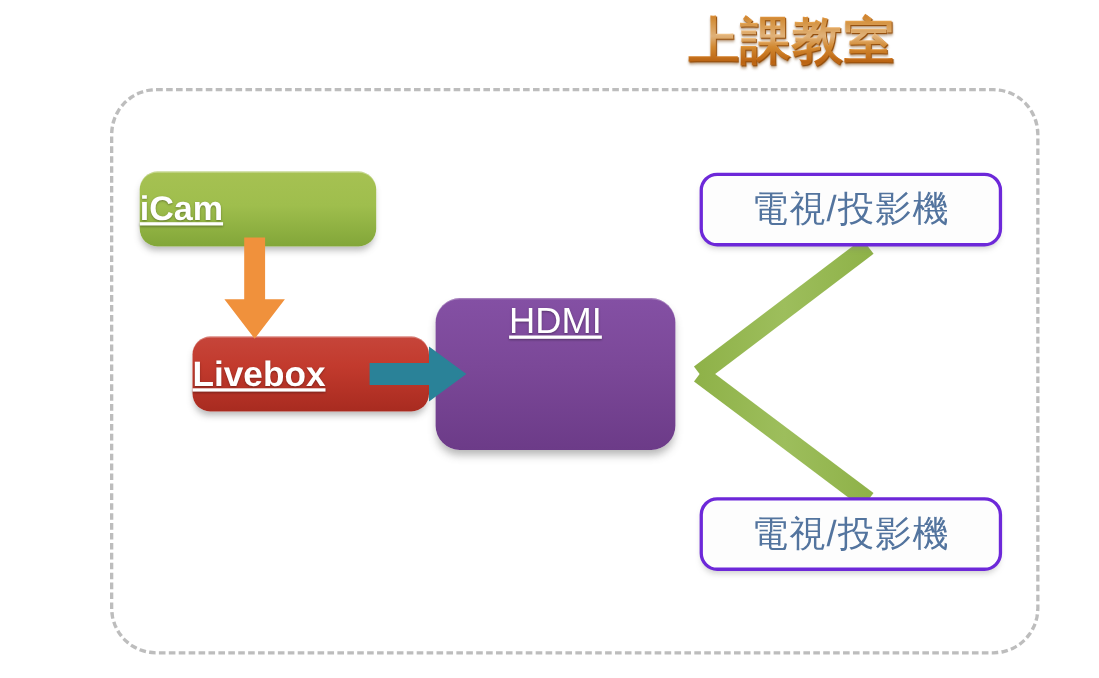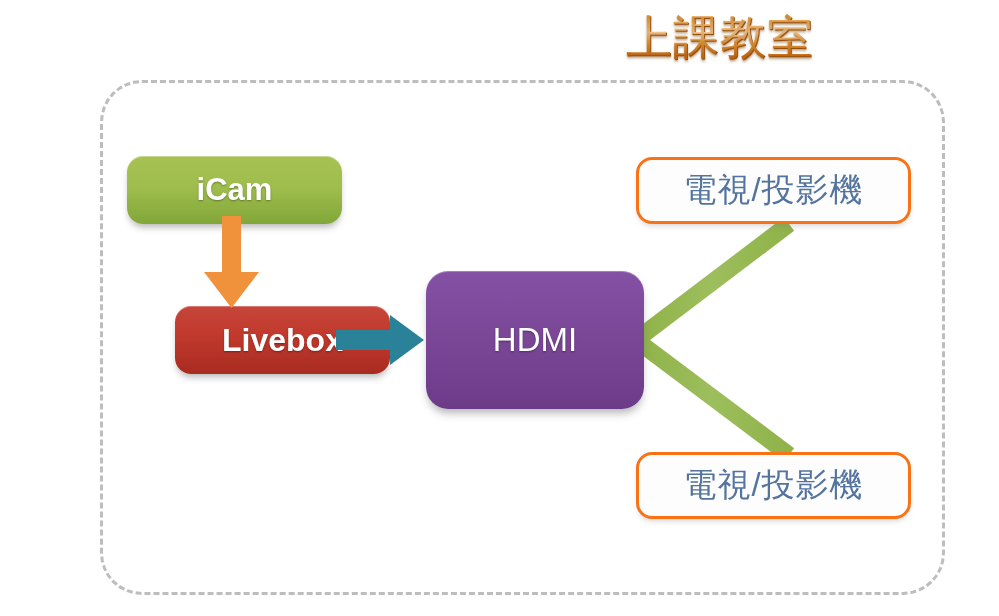--- a/index.html
+++ b/index.html
@@ -20,21 +20,21 @@
   }
 
   
   .title {
     position: absolute;
     left: 600px;
     top: 8px;
     width: 240px;
     height: 62px;
     font-size: 46px;
-    font-weight: normal;
+    font-weight: bold;
     line-height: 58px;
     letter-spacing: 1px;
     text-align: center;
     white-space: nowrap;
     color: #E08A2E;
     background: linear-gradient(180deg,
         #D2761C 0%,
         #E8A44C 18%,
         #F6CB94 40%,
         #E59A3C 56%,
@@ -59,24 +59,25 @@
     box-sizing: border-box;
     background: transparent;
   }
 
   
   .node {
     position: absolute;
     box-sizing: border-box;
     display: flex;
     align-items: center;
-    justify-content: center;
+    justify-content: flex-start;
     text-align: center;
     color: #ffffff;
     text-shadow: 0 1px 2px rgba(0,0,0,0.35);
+    text-decoration: underline;
   }
 
   .node-icam {
     left: 127px;
     top: 156px;
     width: 215px;
     height: 68px;
     border-radius: 16px;
     font-size: 31px;
     font-weight: bold;
@@ -95,21 +96,21 @@
     font-size: 32px;
     font-weight: bold;
     background: linear-gradient(180deg, #C6453A 0%, #C23A2D 40%, #A82B20 100%);
     box-shadow:
       inset 0 1px 0 rgba(255,255,255,0.28),
       0 5px 7px -2px rgba(90,90,90,0.45);
     margin-left: 48px;
   }
 
   .node-hdmi {
-    left: 426px;
+    left: 396px;
     top: 271px;
     width: 218px;
     height: 138px;
     border-radius: 22px;
     flex-direction: column;
     font-size: 33px;
     font-weight: normal;
     line-height: 1.28;
     background: linear-gradient(180deg, #8450A4 0%, #7B4898 45%, #6C3B88 100%);
     box-shadow:
@@ -119,21 +120,21 @@
   .node-hdmi .line2 { letter-spacing: 1px; }
 
   .node-display {
     position: absolute;
     box-sizing: border-box;
     display: flex;
     align-items: center;
     justify-content: center;
     width: 275px;
     height: 67px;
-    border: 3px solid #f97316;
+    border: 3px solid #6d28d9;
     border-radius: 16px;
     background: #FDFDFD;
     color: #53749E;
     font-size: 33px;
     letter-spacing: 1px;
     box-shadow: 0 4px 6px -3px rgba(120,120,120,0.4);
   }
   .node-display-top    { left: 636px; top: 157px; }
   .node-display-bottom { left: 636px; top: 452px; }
 

